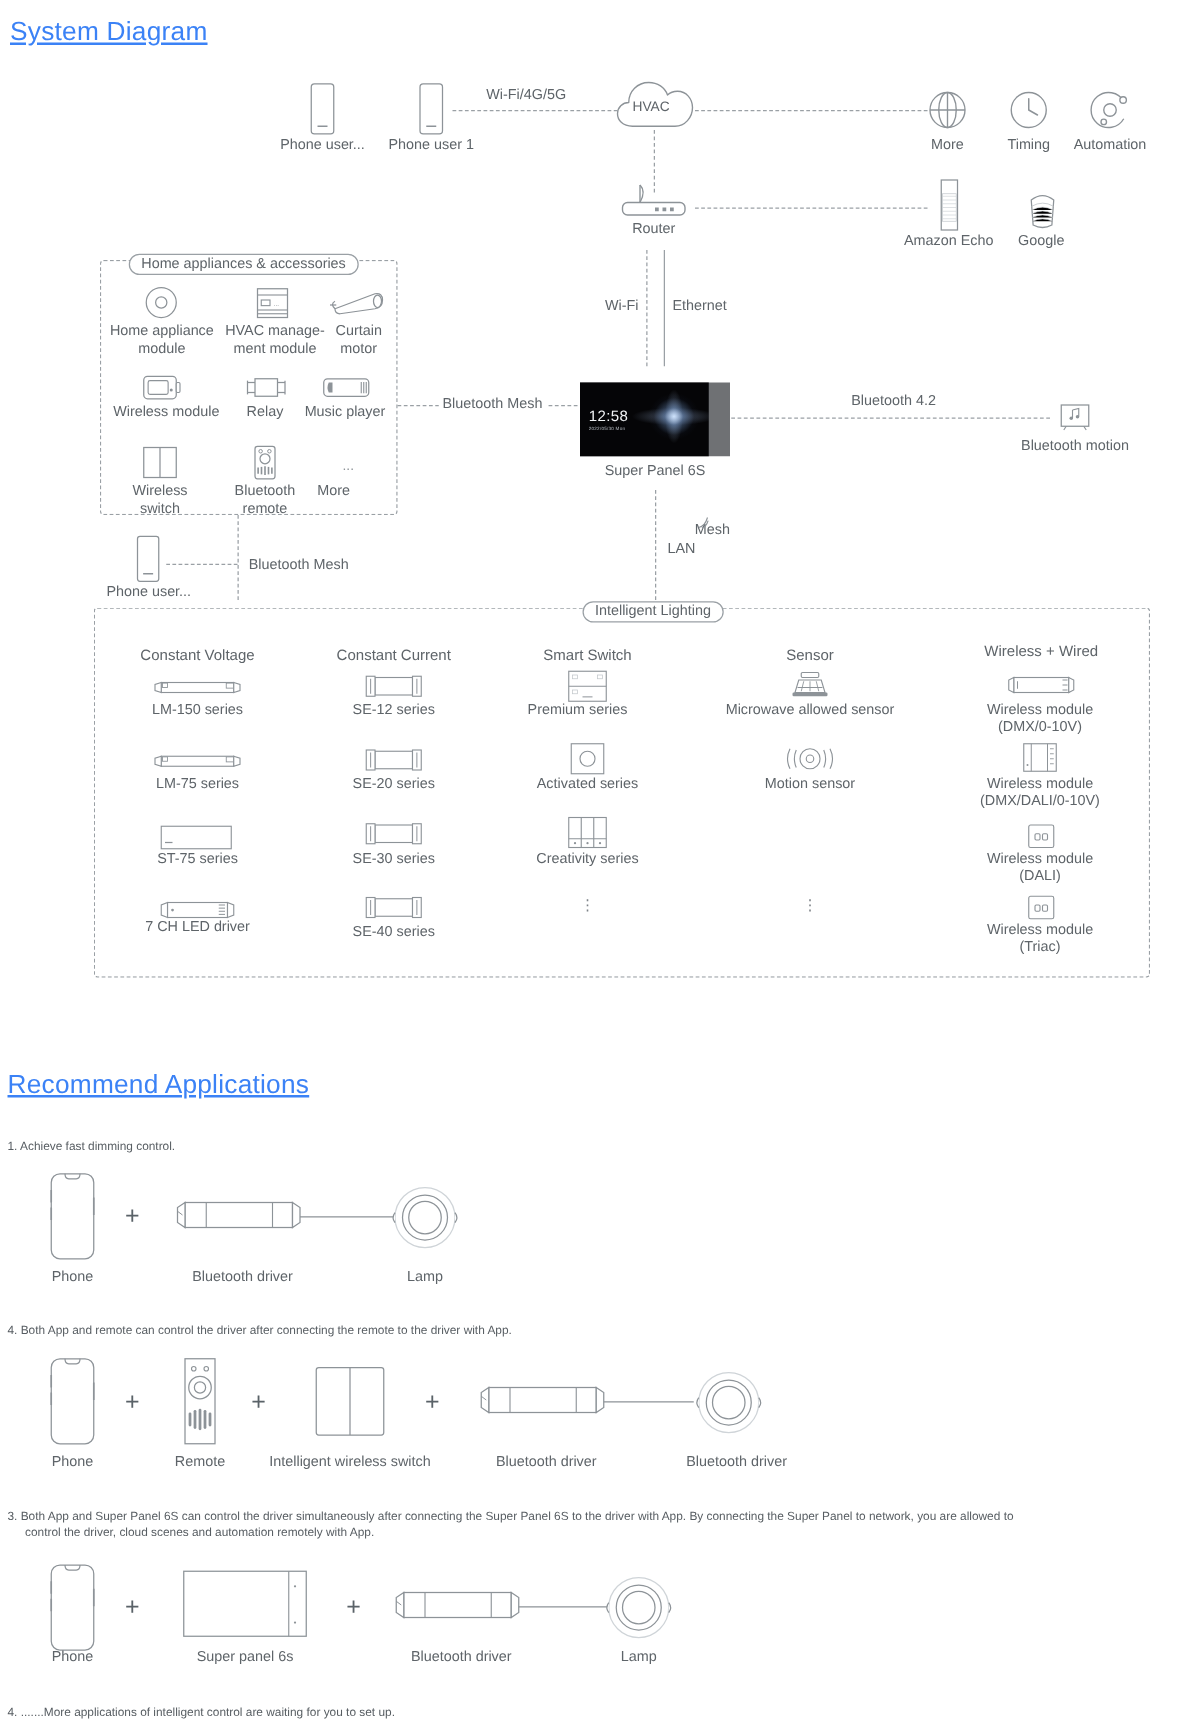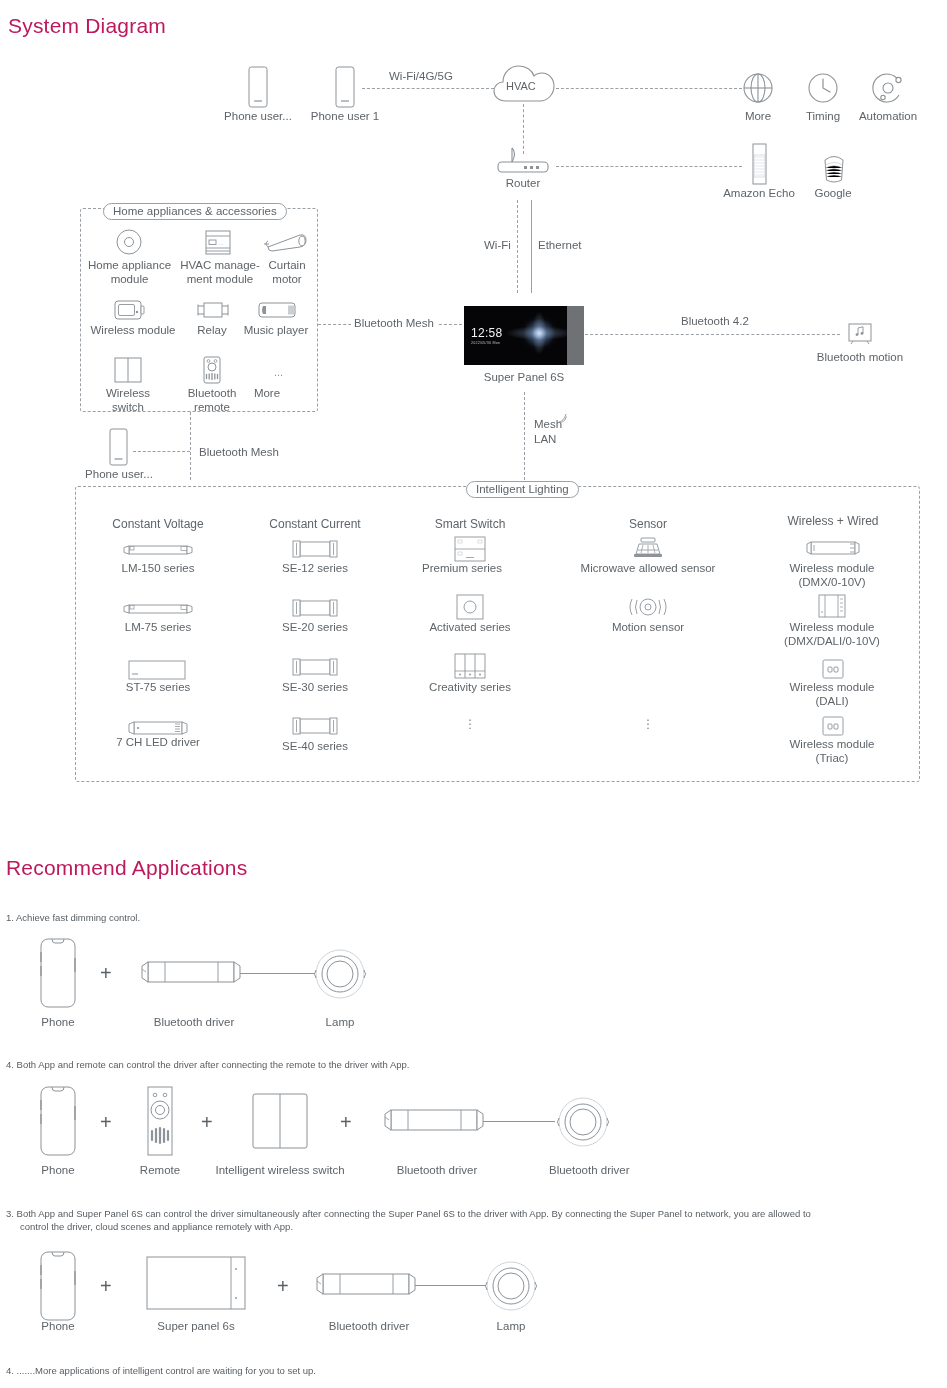--- a/index.html
+++ b/index.html
@@ -14,22 +14,23 @@
     color: #5b6166;
     overflow: hidden;
   }
 
   
   .heading {
     position: absolute;
     font-size: 21px;
     font-weight: 400;
     letter-spacing: 0.2px;
-    color: #be185d;
+    color: #3b82f6;
     white-space: nowrap;
+    text-decoration: underline;
   }
   #h-system { left: 8px; top: 14px; }
   #h-apps   { left: 6px; top: 856px; }
 
   
   .lbl {
     position: absolute;
     font-size: 11.5px;
     color: #5e6469;
     text-align: center;
@@ -409,21 +410,21 @@
     <path d="M11 5 l5 -1.2 l0 6.4 M11 5 l0 6.3" fill="none" stroke="#8d9398" stroke-width="0.9"></path>
     <circle cx="10" cy="11.6" r="1.4" fill="#8d9398"></circle>
     <circle cx="15" cy="10.4" r="1.4" fill="#8d9398"></circle>
     <line x1="6" y1="18" x2="4" y2="21" stroke="#8d9398" stroke-width="0.9"></line>
     <line x1="20" y1="18" x2="22" y2="21" stroke="#8d9398" stroke-width="0.9"></line>
   </svg>
 </div>
 <div class="lbl nowrap" style="left:805px; top:351px; width:110px;">Bluetooth motion</div>
 
 <div class="dash-v" style="left:524px; top:392px; height:88px;"></div>
-<div class="lbl lbl-left" style="left:534px; top:418px; width:50px; text-align:left;">Mesh</div>
+<div class="lbl lbl-left" style="left:534px; top:418px; width:50px; text-align:right;">Mesh</div>
 <div class="lbl lbl-left" style="left:534px; top:433px; width:50px; text-align:left;">LAN</div>
 <div class="ico" style="left:558px; top:412px;">
   <svg width="12" height="12" viewBox="0 0 12 12">
       <path d="M1 10 q5 -1 7 -8" fill="none" stroke="#8d9398" stroke-width="0.9"></path>
       <path d="M3.5 10.5 q3.5 -1 5 -6" fill="none" stroke="#8d9398" stroke-width="0.9"></path>
     </svg>
 </div>
 
 <div class="groupbox" style="left:75px; top:486px; width:845px; height:296px;"></div>
 <div class="grouptitle" style="left:466px; top:481px;">Intelligent Lighting</div>
@@ -755,21 +756,21 @@
     <circle cx="29" cy="27" r="24" fill="#fff" stroke="#cfd4d8" stroke-width="1"></circle>
     <circle cx="29" cy="27" r="18" fill="#fff" stroke="#8d9398" stroke-width="1"></circle>
     <circle cx="29" cy="27" r="13" fill="#fff" stroke="#8d9398" stroke-width="1"></circle>
     <path d="M5 23 q-3 4 0 8" fill="#fff" stroke="#8d9398" stroke-width="1"></path>
     <path d="M53 23 q3 4 0 8" fill="#fff" stroke="#8d9398" stroke-width="1"></path>
   </svg>
 </div>
 <div class="lbl nowrap" style="left:549px; top:1164px; width:68px;">Bluetooth driver</div>
 
 <div class="app-text wide" style="left:6px; top:1207px;">3. Both App and Super Panel 6S can control the driver simultaneously after connecting the Super Panel 6S to the driver with App. By connecting the Super Panel to network, you are allowed to</div>
-<div class="app-text" style="left:20px; top:1220px;">control the driver, cloud scenes and appliance remotely with App.</div>
+<div class="app-text" style="left:20px; top:1220px;">control the driver, cloud scenes and automation remotely with App.</div>
 
 <div class="ico" style="left:38px; top:1251px;">
   <svg width="40" height="70" viewBox="0 0 40 70">
     <rect x="3" y="1" width="34" height="68" rx="7" fill="#fff" stroke="#8d9398" stroke-width="1"></rect>
     <path d="M14 1 q0 4 3 4 l6 0 q3 0 3 -4" fill="none" stroke="#8d9398" stroke-width="1"></path>
     <line x1="3" y1="14" x2="3" y2="24" stroke="#8d9398" stroke-width="1.3"></line>
     <line x1="3" y1="28" x2="3" y2="38" stroke="#8d9398" stroke-width="1.3"></line>
     <line x1="37" y1="20" x2="37" y2="34" stroke="#8d9398" stroke-width="1.3"></line>
   </svg>
 </div>

